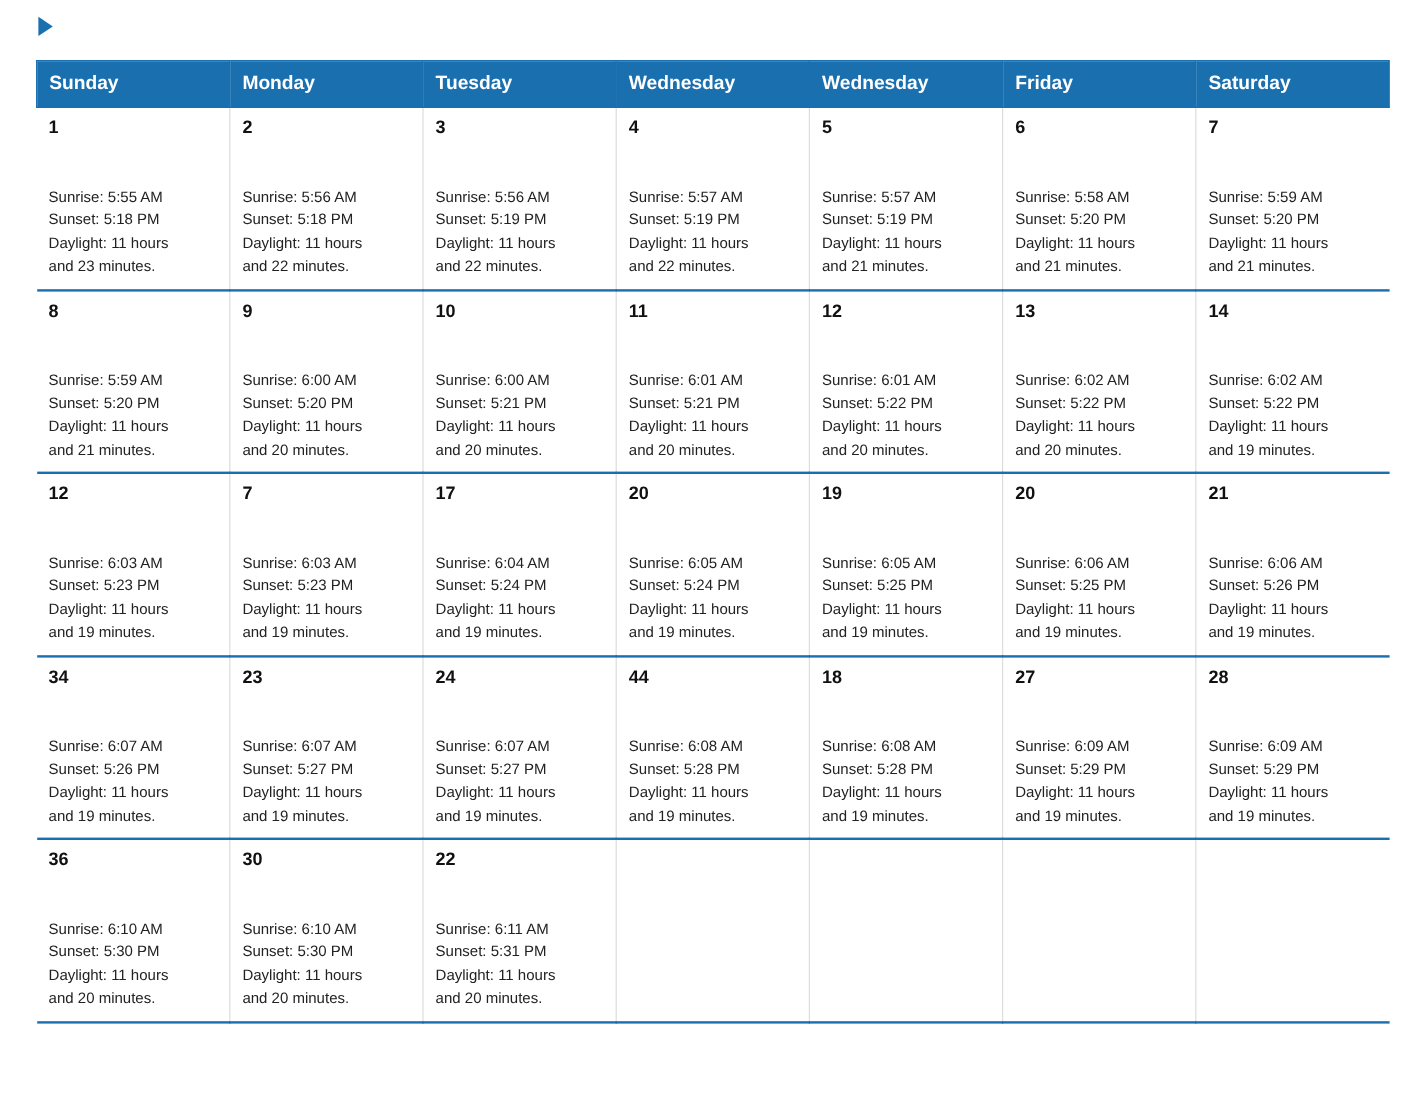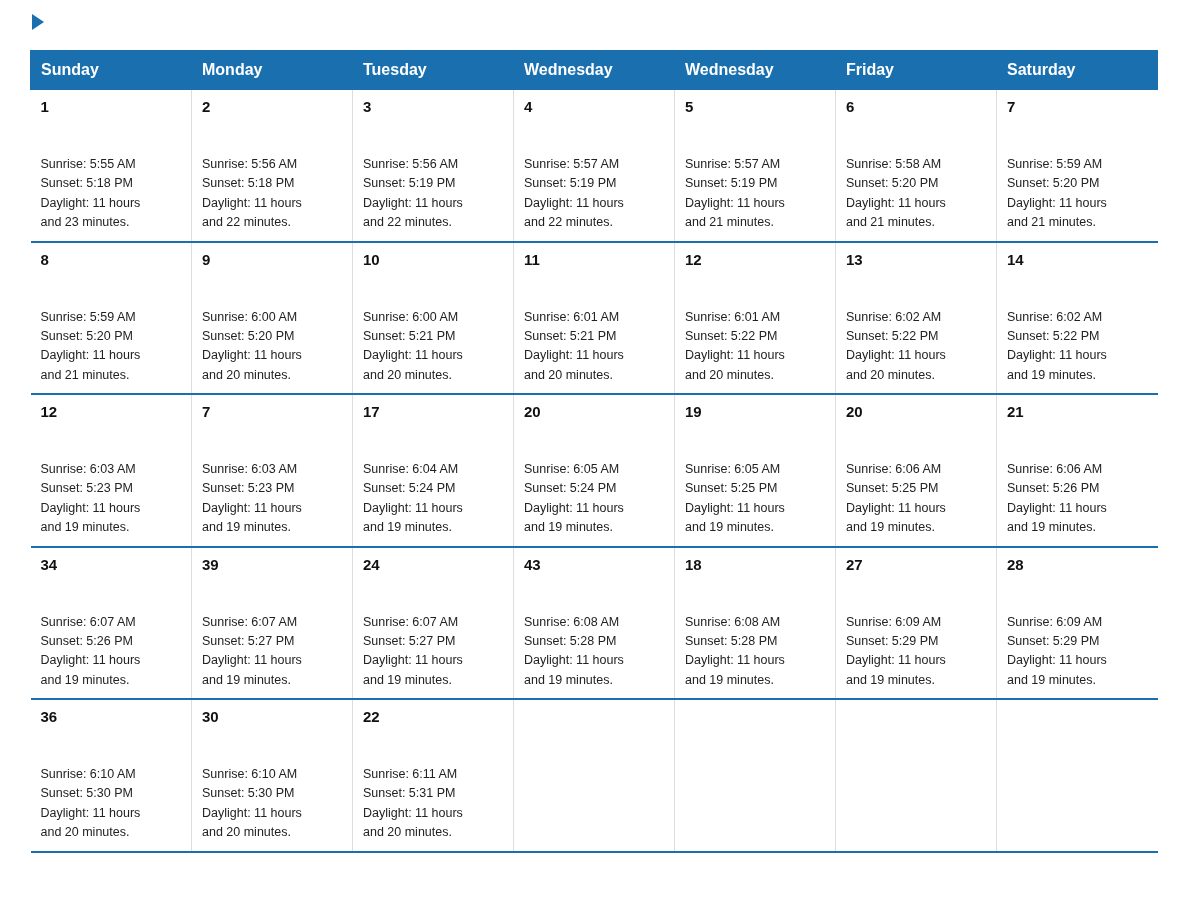--- a/index.html
+++ b/index.html
@@ -310,37 +310,37 @@
       <tr>
         <td>
           <div class="day-number">34</div>
           <div class="day-info">
             Sunrise: 6:07 AM<br>
             Sunset: 5:26 PM<br>
             Daylight: 11 hours<br> and 19 minutes.
           </div>
         </td>
         <td>
-          <div class="day-number">39</div>
+          <div class="day-number">23</div>
           <div class="day-info">
             Sunrise: 6:07 AM<br>
             Sunset: 5:27 PM<br>
             Daylight: 11 hours<br> and 19 minutes.
           </div>
         </td>
         <td>
           <div class="day-number">24</div>
           <div class="day-info">
             Sunrise: 6:07 AM<br>
             Sunset: 5:27 PM<br>
             Daylight: 11 hours<br> and 19 minutes.
           </div>
         </td>
         <td>
-          <div class="day-number">43</div>
+          <div class="day-number">44</div>
           <div class="day-info">
             Sunrise: 6:08 AM<br>
             Sunset: 5:28 PM<br>
             Daylight: 11 hours<br> and 19 minutes.
           </div>
         </td>
         <td>
           <div class="day-number">18</div>
           <div class="day-info">
             Sunrise: 6:08 AM<br>

